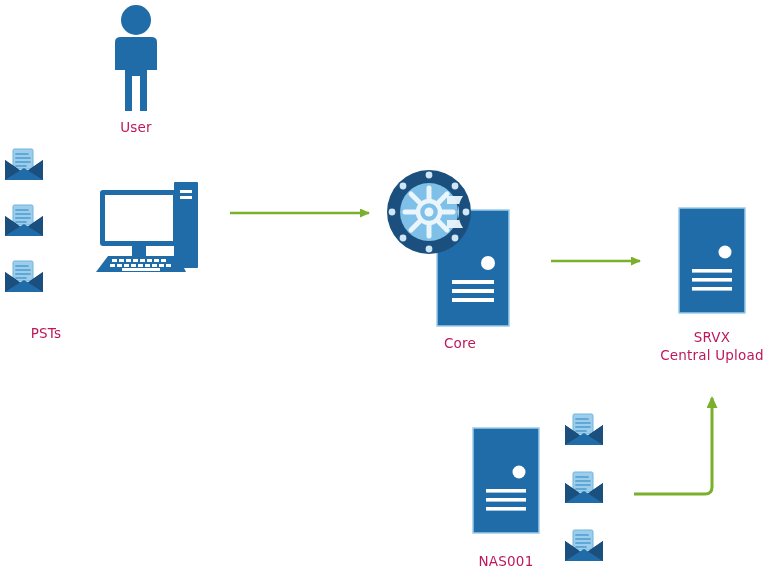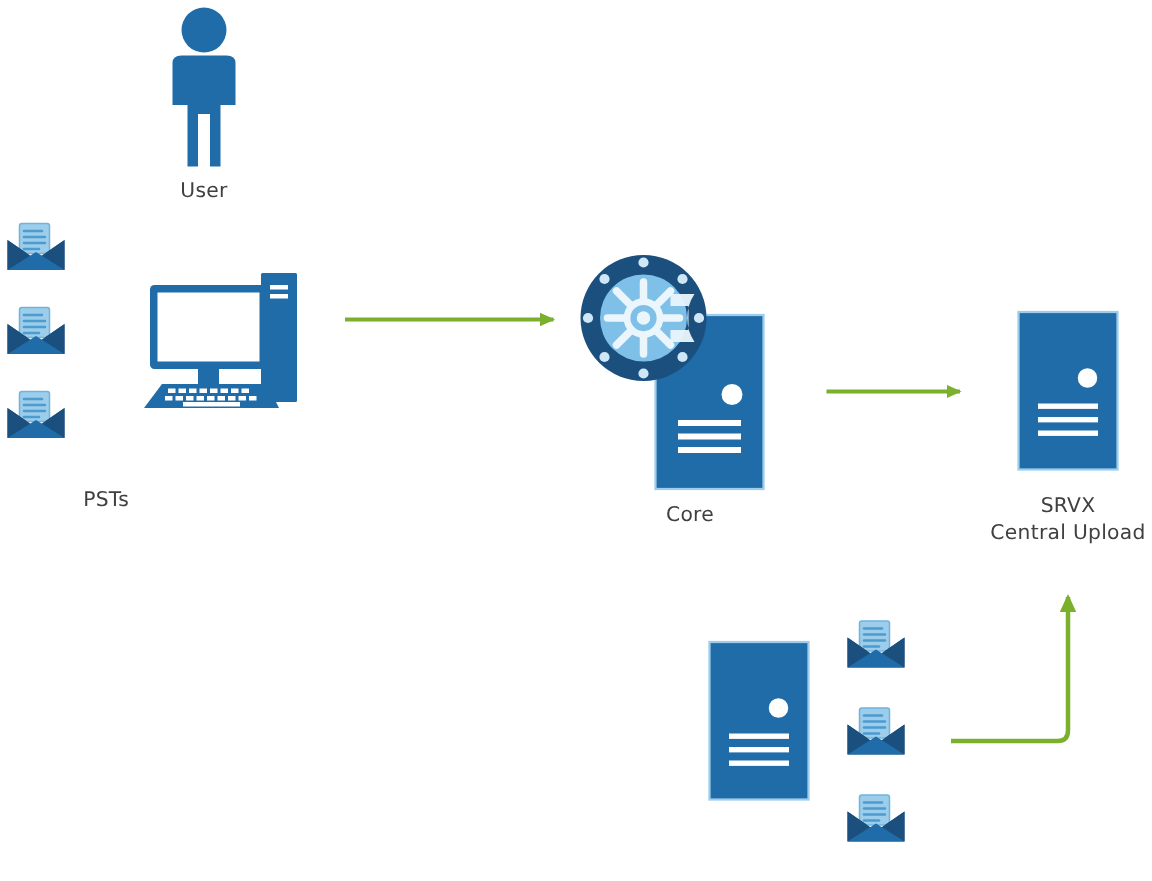--- a/index.html
+++ b/index.html
@@ -17,28 +17,28 @@
     background: #ffffff;
     overflow: hidden;
   }
   .node {
     position: absolute;
   }
   .label {
     position: absolute;
     font-family: "DejaVu Sans", "Liberation Sans", sans-serif;
     font-size: 13.5px;
-    color: #404040;
+    color: #be185d;
     text-align: center;
     line-height: 18px;
     white-space: pre-line;
     letter-spacing: 0.2px;
   }
   .label-left {
-    text-align: right;
+    text-align: center;
   }
   svg {
     display: block;
     overflow: visible;
   }
   .connector {
     position: absolute;
     left: 0;
     top: 0;
     width: 768px;
@@ -219,20 +219,21 @@
     <svg width="68" height="107" viewBox="0 0 68 107">
       <rect x="1" y="1" width="66" height="105" fill="#1F6CA8" stroke="#9CCDEA" stroke-width="1.5"></rect>
       <circle cx="47" cy="45" r="6.5" fill="#FFFFFF"></circle>
       <g fill="#FFFFFF">
         <rect x="14" y="62" width="40" height="3.6"></rect>
         <rect x="14" y="71" width="40" height="3.6"></rect>
         <rect x="14" y="80" width="40" height="3.6"></rect>
       </g>
     </svg>
   </div>
+  <div class="label" style="left:440px; top:552px; width:132px;">NAS001</div>
 
   <div class="node" style="left:562px; top:411px; width:44px; height:176px;">
     <svg width="44" height="176" viewBox="0 0 44 176">
       <g transform="translate(0,0)">
         <rect x="11" y="3" width="20" height="20" rx="1.5" fill="#9CCDEA" stroke="#6FB4DF" stroke-width="1"></rect>
         <g stroke="#4E9BCF" stroke-width="1.7" stroke-linecap="round">
           <line x1="14" y1="8" x2="26" y2="8"></line>
           <line x1="14" y1="12" x2="28" y2="12"></line>
           <line x1="14" y1="16" x2="28" y2="16"></line>
           <line x1="14" y1="20" x2="24" y2="20"></line>

